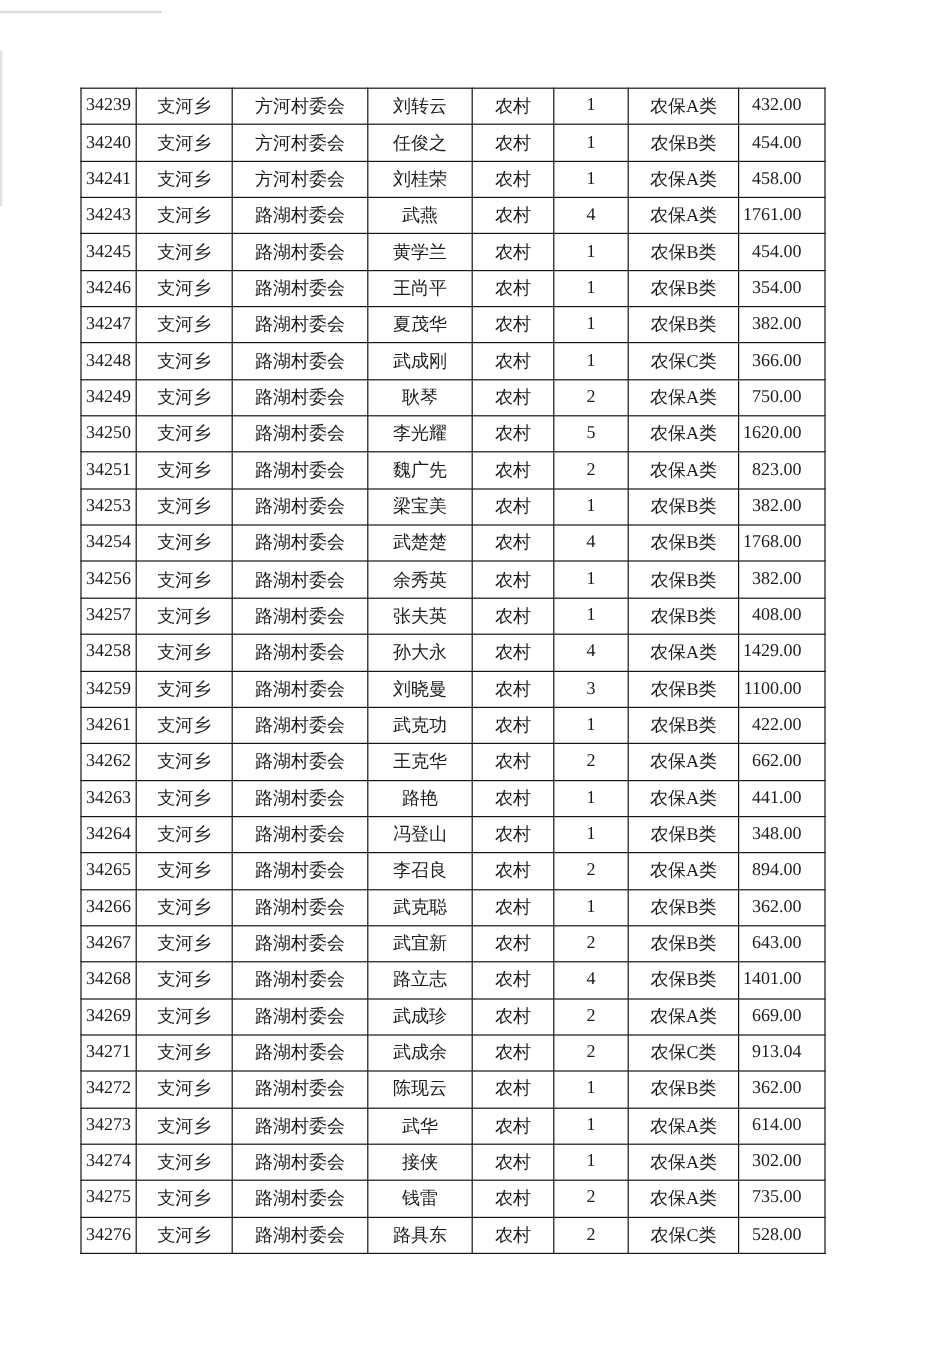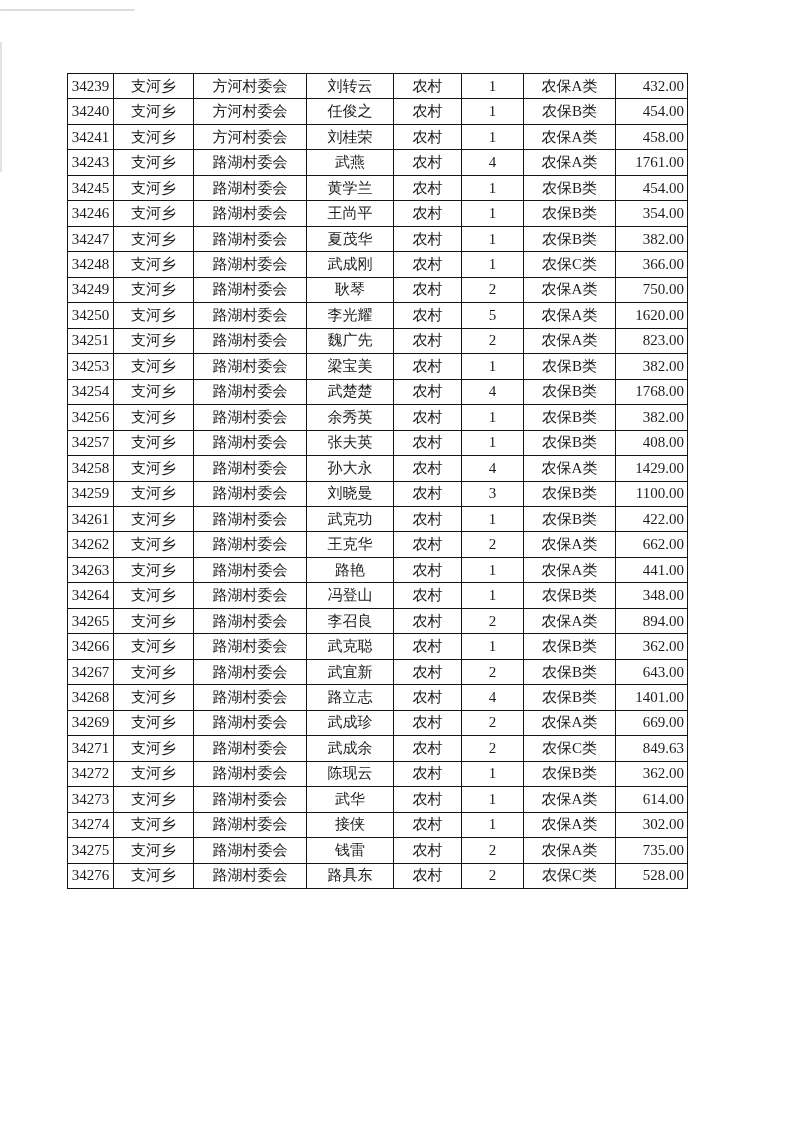--- a/index.html
+++ b/index.html
@@ -37,37 +37,37 @@
     top: 42px;
     width: 2px;
     height: 130px;
     background: #e3e3e3;
   }
   table.roster {
     position: absolute;
     left: 67px;
     top: 73px;
     width: 620px;
-    height: 816px;
+    height: 972px;
     border-collapse: collapse;
     table-layout: fixed;
   }
   table.roster td {
     border: 1.5px solid #151515;
     text-align: center;
     vertical-align: middle;
     font-size: 15px;
     padding: 0;
     white-space: nowrap;
     overflow: hidden;
     color: #1c1c1c;
   }
   table.roster td.amount {
     text-align: right;
-    padding-right: 3px;
+    padding-right: 19px;
   }
 </style>
 </head>
 <body>
 
 <div class="sheet">
   <div class="artifact-top"></div>
   <div class="artifact-left"></div>
 
   <table class="roster">
@@ -343,21 +343,21 @@
           <td class="amount">669.00</td>
         </tr>
         <tr>
           <td>34271</td>
           <td>支河乡</td>
           <td>路湖村委会</td>
           <td>武成余</td>
           <td>农村</td>
           <td>2</td>
           <td>农保C类</td>
-          <td class="amount">849.63</td>
+          <td class="amount">913.04</td>
         </tr>
         <tr>
           <td>34272</td>
           <td>支河乡</td>
           <td>路湖村委会</td>
           <td>陈现云</td>
           <td>农村</td>
           <td>1</td>
           <td>农保B类</td>
           <td class="amount">362.00</td>

